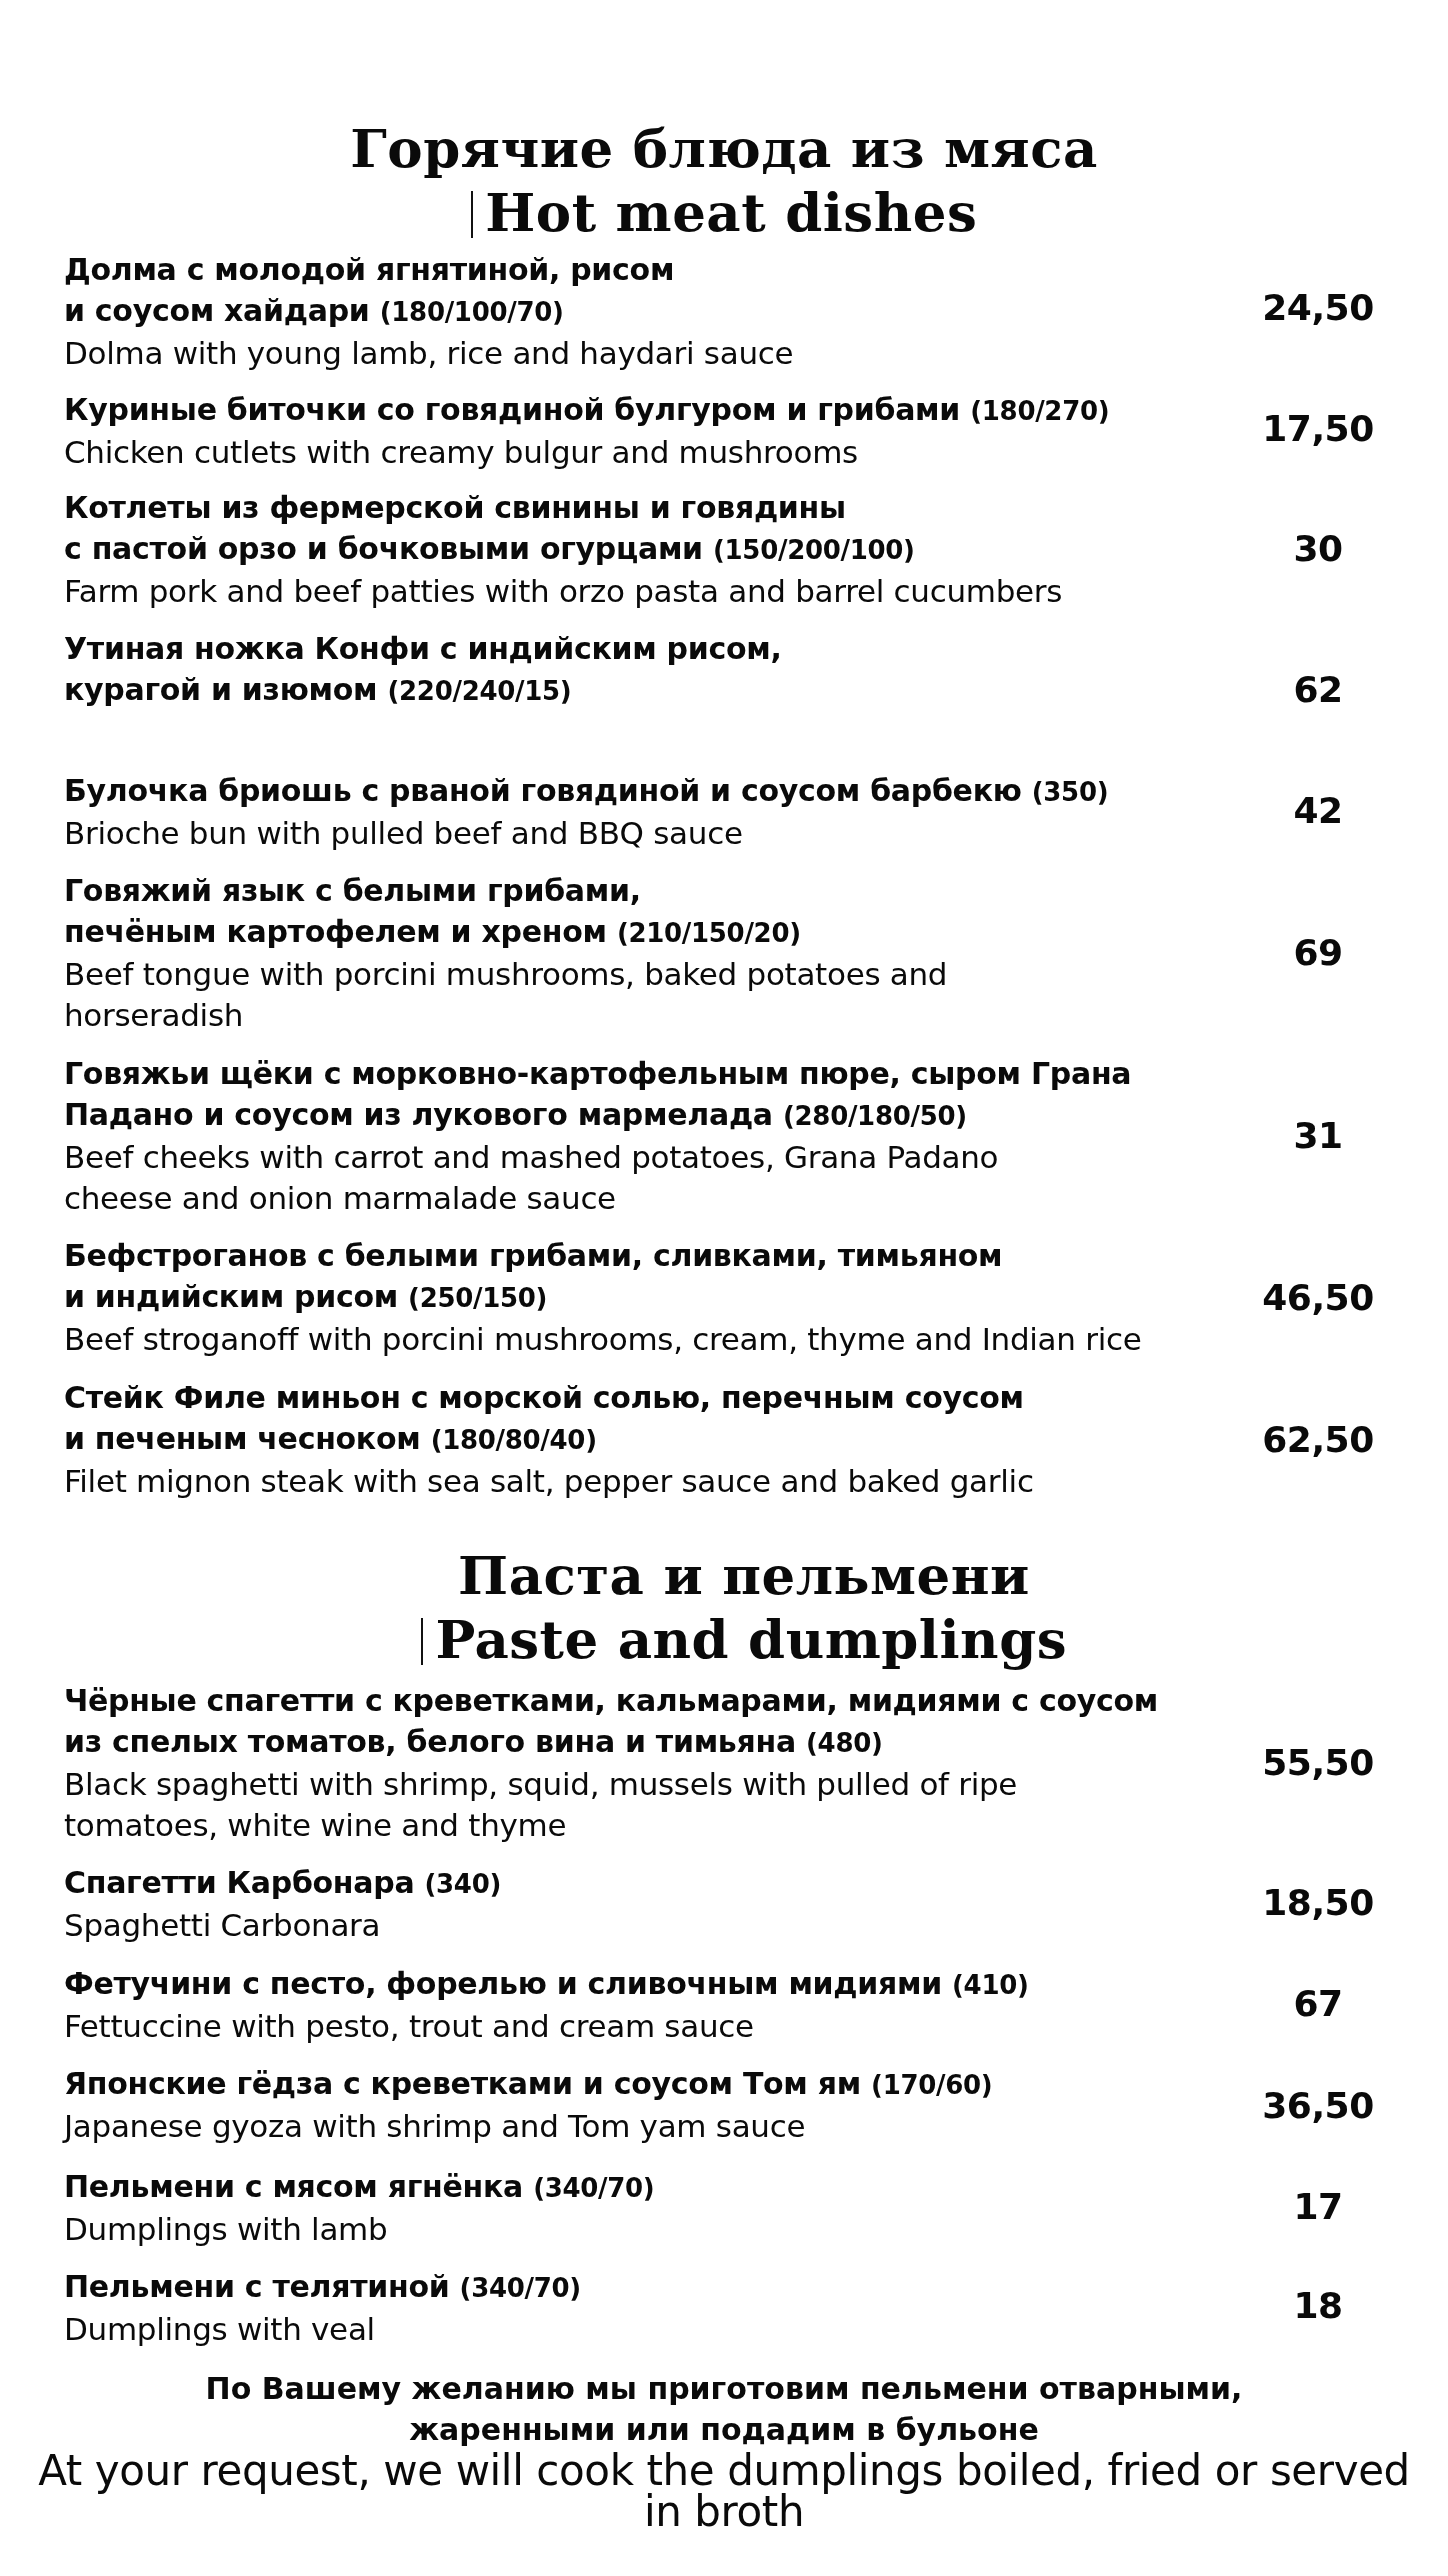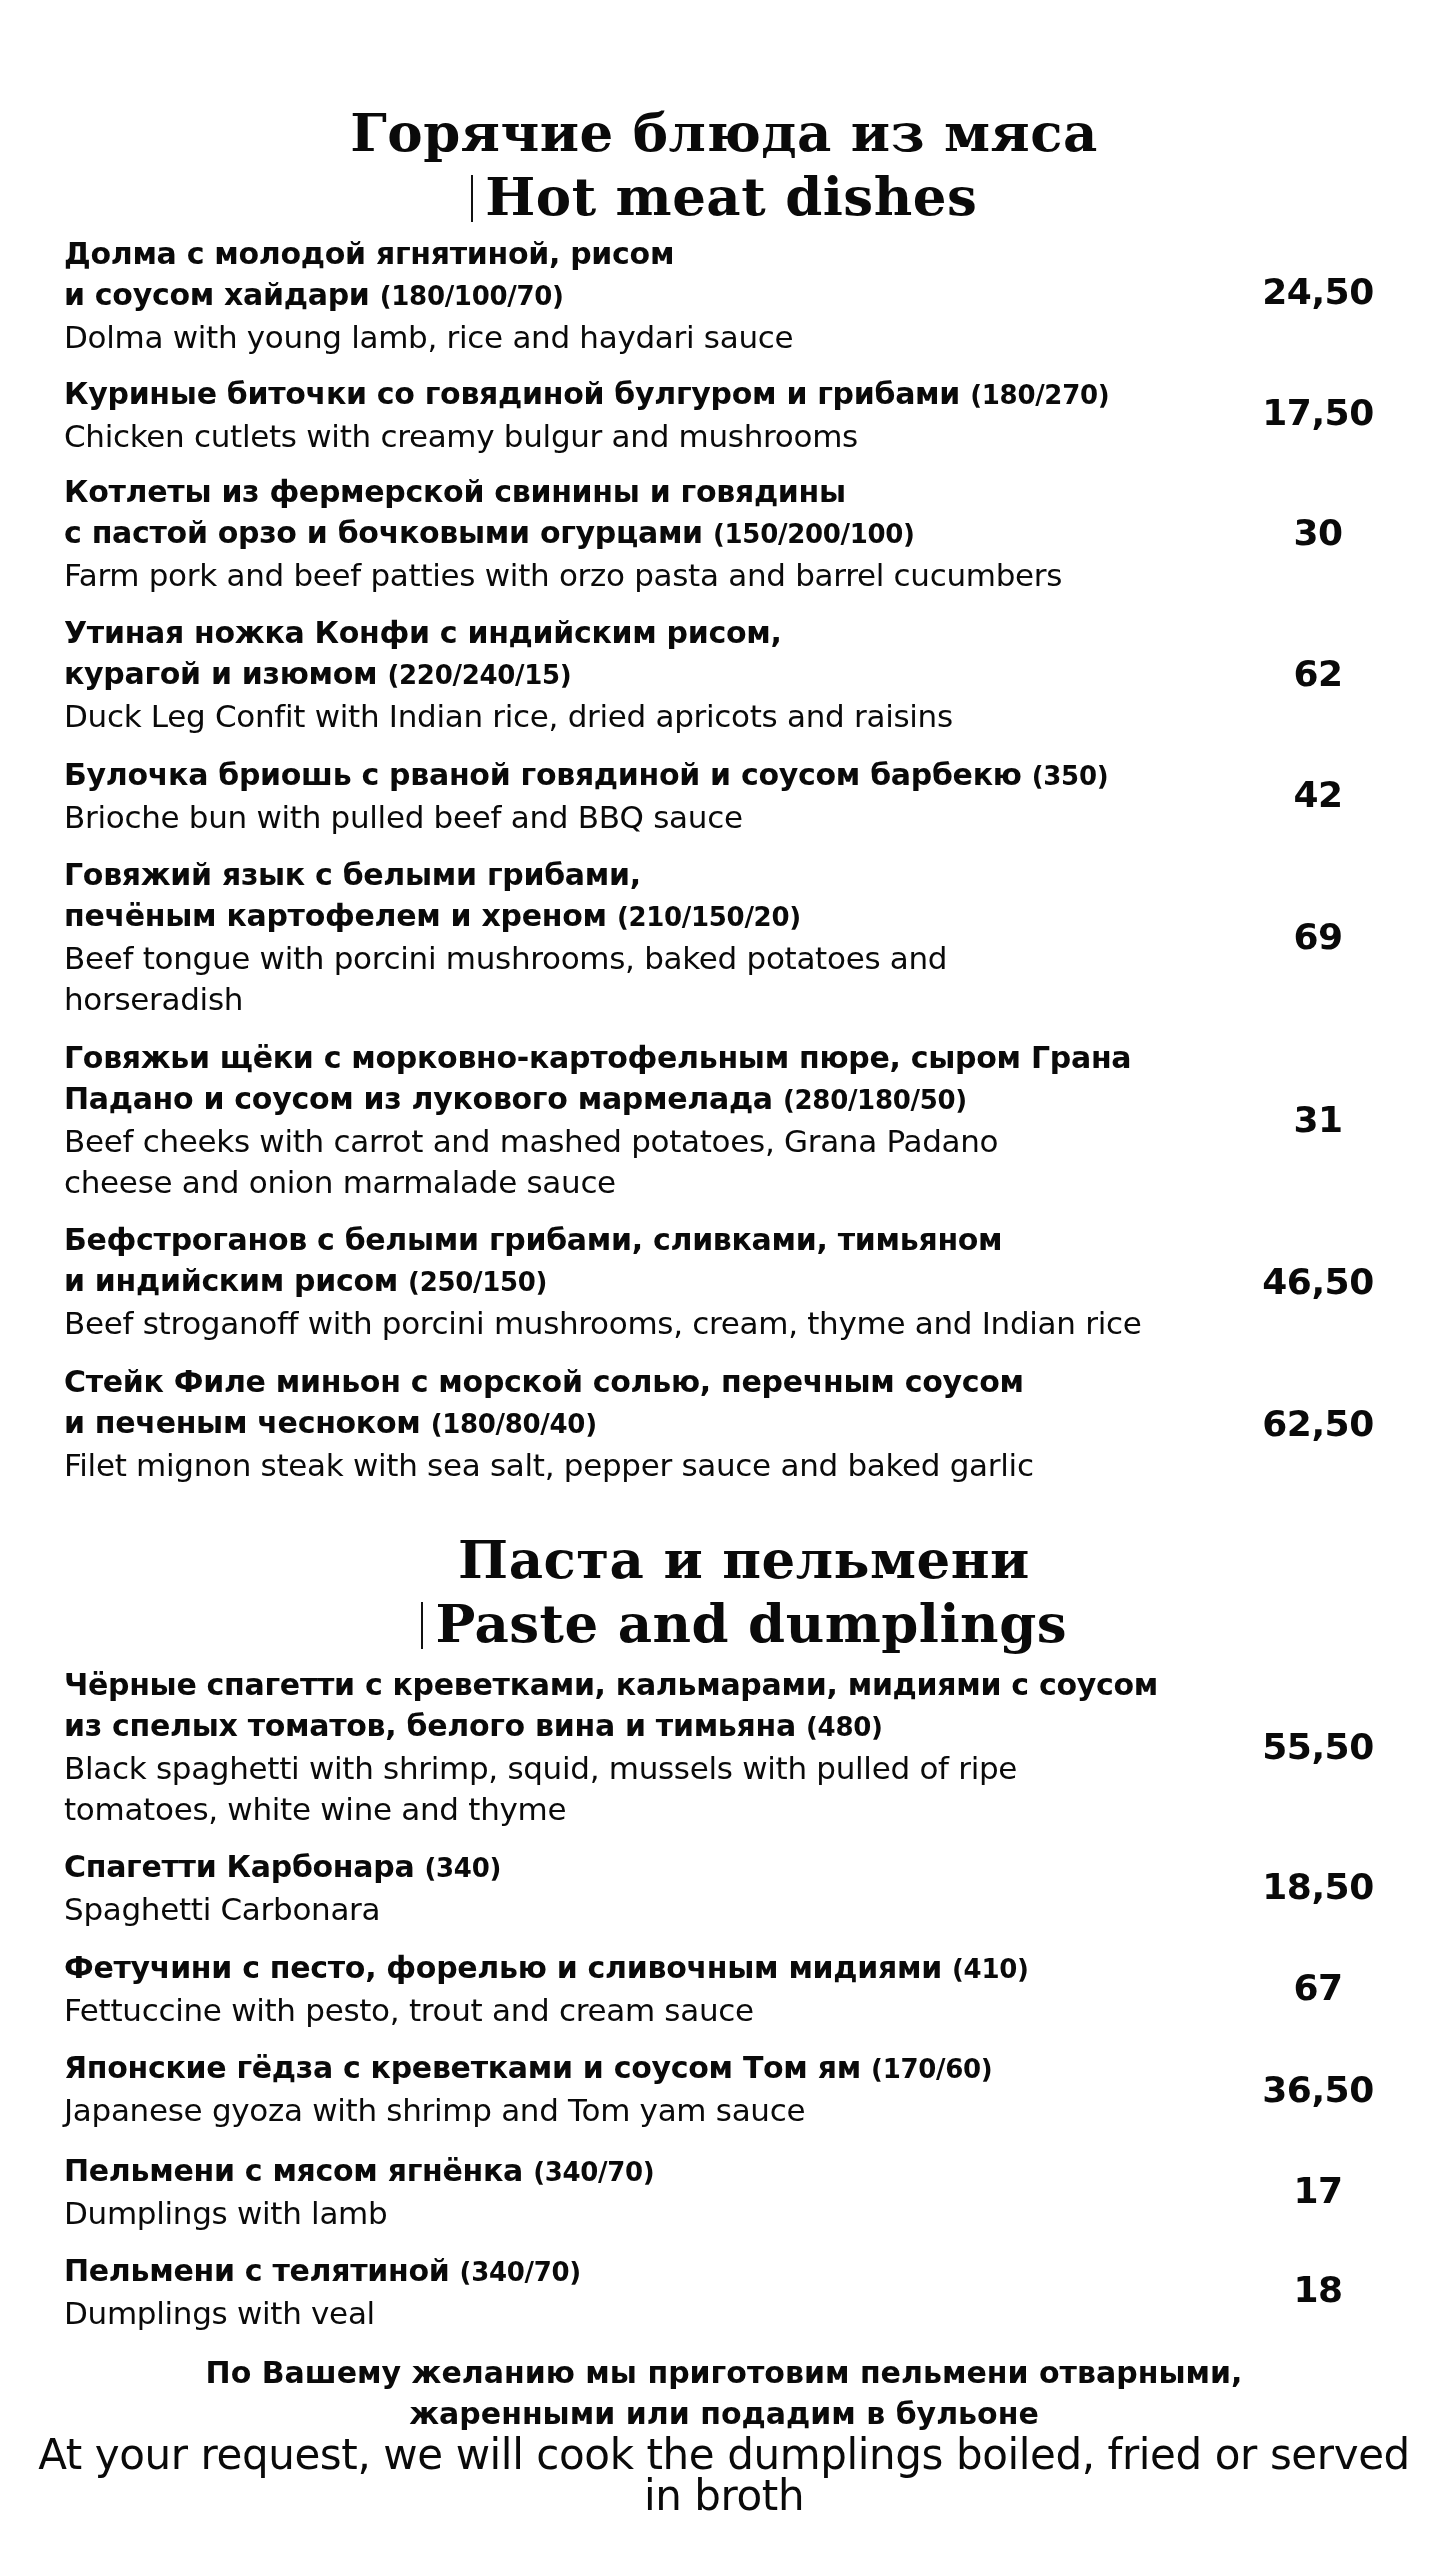--- a/index.html
+++ b/index.html
@@ -1,21 +1,21 @@
 <!DOCTYPE html>
 <html style="font-size:14.5px"><head>
 <meta charset="utf-8">
 <style>
   html, body { margin: 0; padding: 0; background: #ffffff; }
   body {
     width: 1448px; height: 2576px; position: relative; overflow: hidden;
     color: #0a0a0a;
     font-family: "DejaVu Sans", "Liberation Sans", sans-serif;
   }
-  .page { position: absolute; left: 0; top: 0; width: 1448px; height: 1848px; text-decoration: underline; }
+  .page { position: absolute; left: 0; top: 16px; width: 1448px; height: 1848px; text-decoration: underline; }
   .section-title {
     position: absolute; left: 0; width: 1448px; text-align: center;
     font-family: "DejaVu Serif", "Liberation Serif", serif;
     font-weight: bold; font-size: 53px; line-height: 64px;
     letter-spacing: 0.5px;
   }
   .section-title .bar {
     display: inline-block; width: 1.8px; height: 47px; background: #111;
     vertical-align: -7.3px; margin-right: 12.7px;
   }
@@ -68,21 +68,20 @@
   <div class="item" style="top:471px;">
     <span class="ru">Котлеты из фермерской свинины и говядины</span>
     <span class="ru"><span>с пастой орзо и бочковыми огурцами</span> <span class="w">(150/200/100)</span></span>
     <span class="en">Farm pork and beef patties with orzo pasta and barrel cucumbers</span>
   </div>
   <div class="price" style="top:512px;">30</div>
 
   <div class="item" style="top:612px;">
     <span class="ru">Утиная ножка Конфи с индийским рисом,</span>
     <span class="ru"><span>курагой и изюмом</span> <span class="w">(220/240/15)</span></span>
-    <span class="en">Duck Leg Confit with Indian rice, dried apricots and raisins</span>
   </div>
   <div class="price" style="top:653px;">62</div>
 
   <div class="item" style="top:754px;">
     <span class="ru"><span>Булочка бриошь с рваной говядиной и соусом барбекю</span> <span class="w">(350)</span></span>
     <span class="en">Brioche bun with pulled beef and BBQ sauce</span>
   </div>
   <div class="price" style="top:774px;">42</div>
 
   <div class="item" style="top:854px;">

